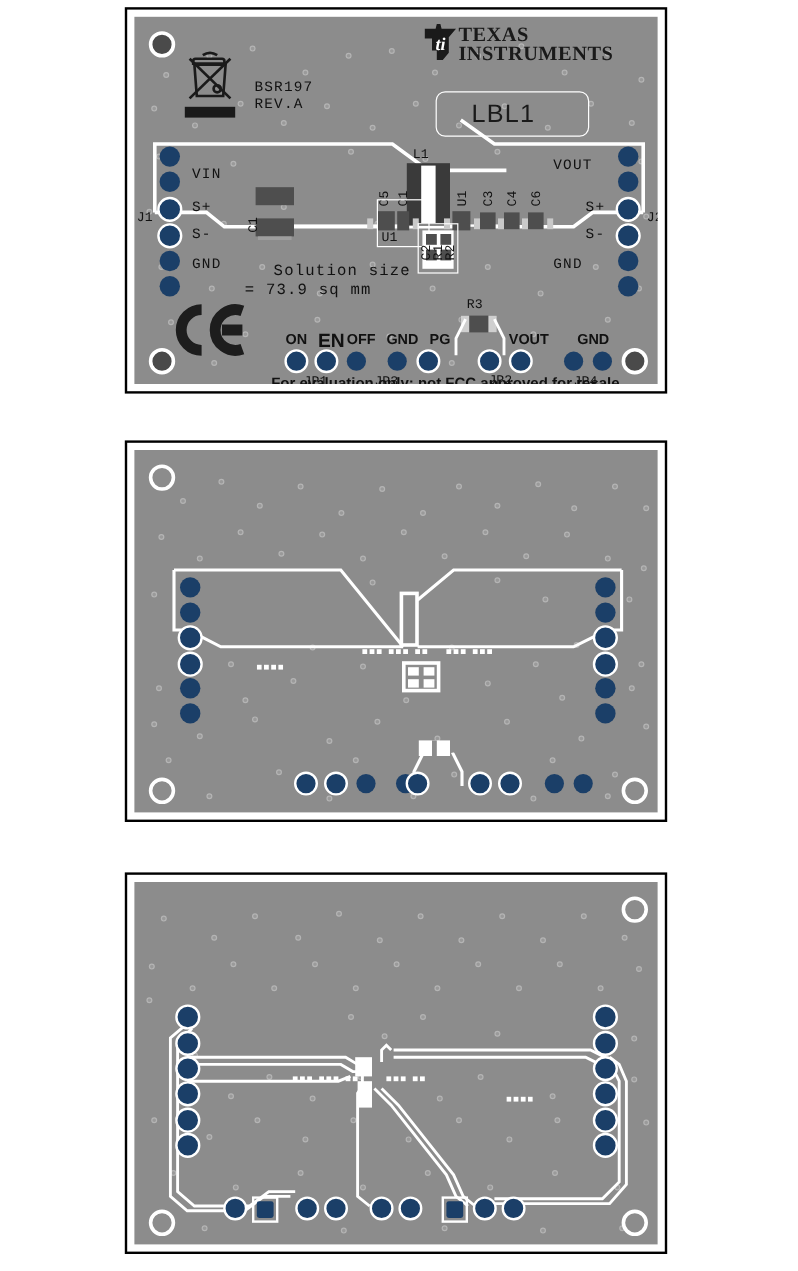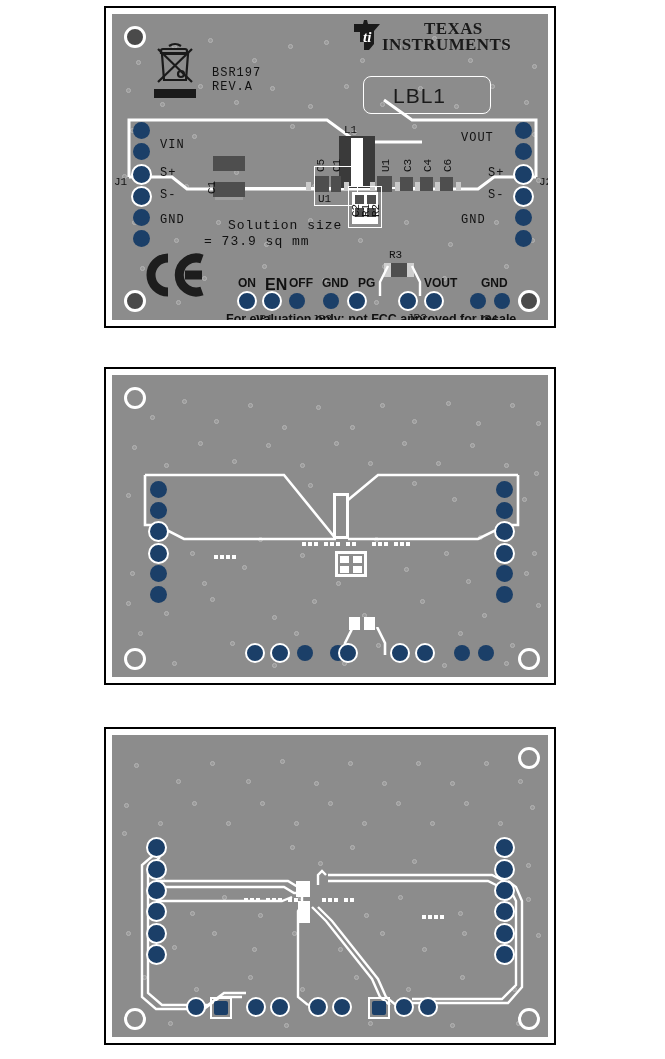--- a/index.html
+++ b/index.html
@@ -24,21 +24,21 @@
   .comp.dk{background:#3a3a3a;}
   .metal{position:absolute;background:#c9c9c9;}
 
   
   .rot{transform:rotate(-90deg);transform-origin:left top;}
 
   
   .ti-wrap{position:absolute;display:flex;align-items:center;}
   .ti-name{display:flex;flex-direction:column;line-height:0.92;font-family:"Liberation Serif",serif;color:#1a1a1a;}
   .ti-name span{letter-spacing:.4px;}
-  .ti-l1{font-size:17px;font-weight:bold;margin-left:42px;}
+  .ti-l1{font-size:17px;font-weight:bold;}
   .ti-l2{font-size:17px;font-weight:bold;}
 
   .ce{position:absolute;font-family:"Liberation Sans",sans-serif;font-weight:bold;color:#1d1d1d;}
 </style>
 </head>
 <body>
 
 <div class="board-frame" style="left:104px;top:6px;width:452px;height:322px;">
   <div class="board-inner">
 

